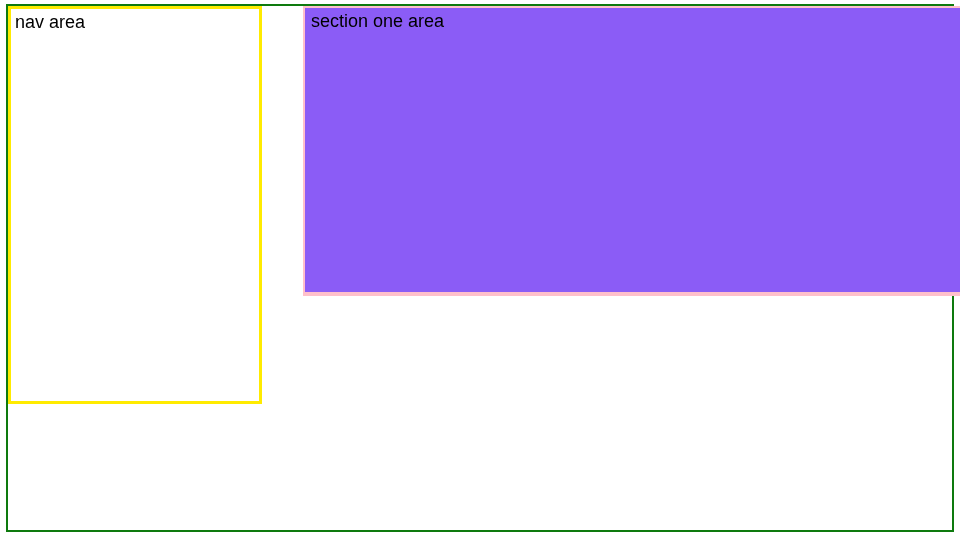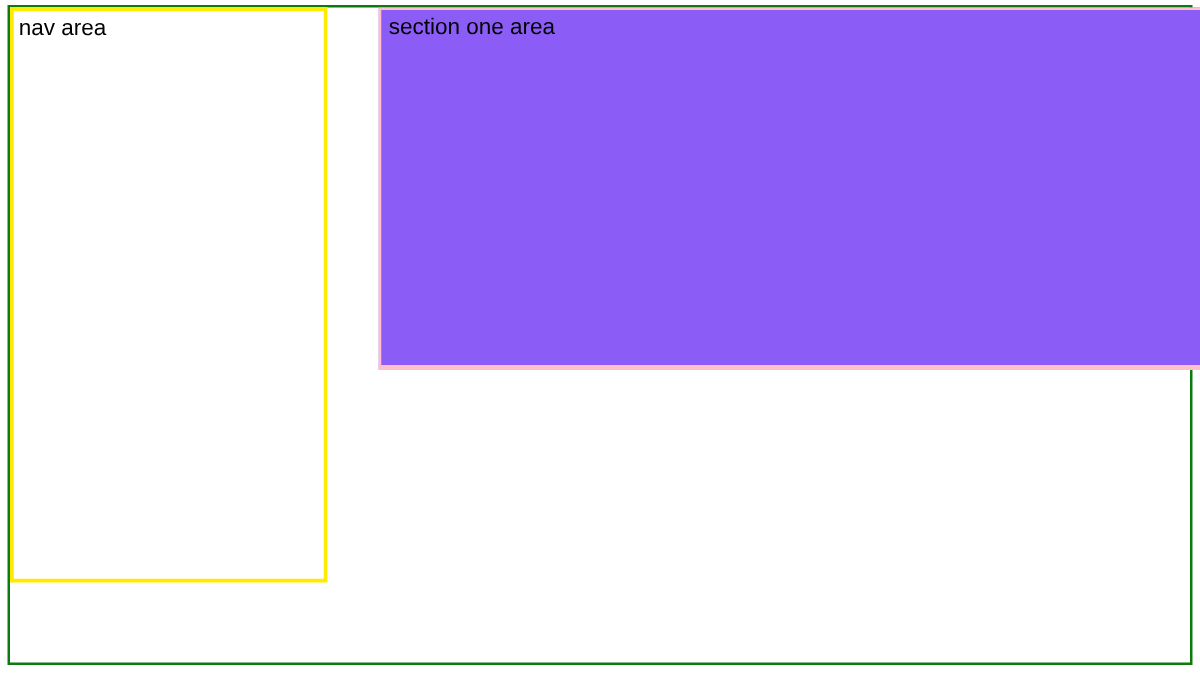--- a/index.html
+++ b/index.html
@@ -22,21 +22,21 @@
       width: 948px;
       height: 528px;
       border: 2px solid #0e7a0e;
       background: #fff;
     }
     .nav-area {
       position: absolute;
       top: 0px;
       left: 0px;
       width: 254px;
-      height: 460px;
+      height: 398px;
       border: 3px solid #ffeb00;
       background: #fff;
       padding: 2px 4px;
     }
     .section-one {
       position: absolute;
       top: 0px;
       left: 254px;
       width: 690px;
       height: 290px;

